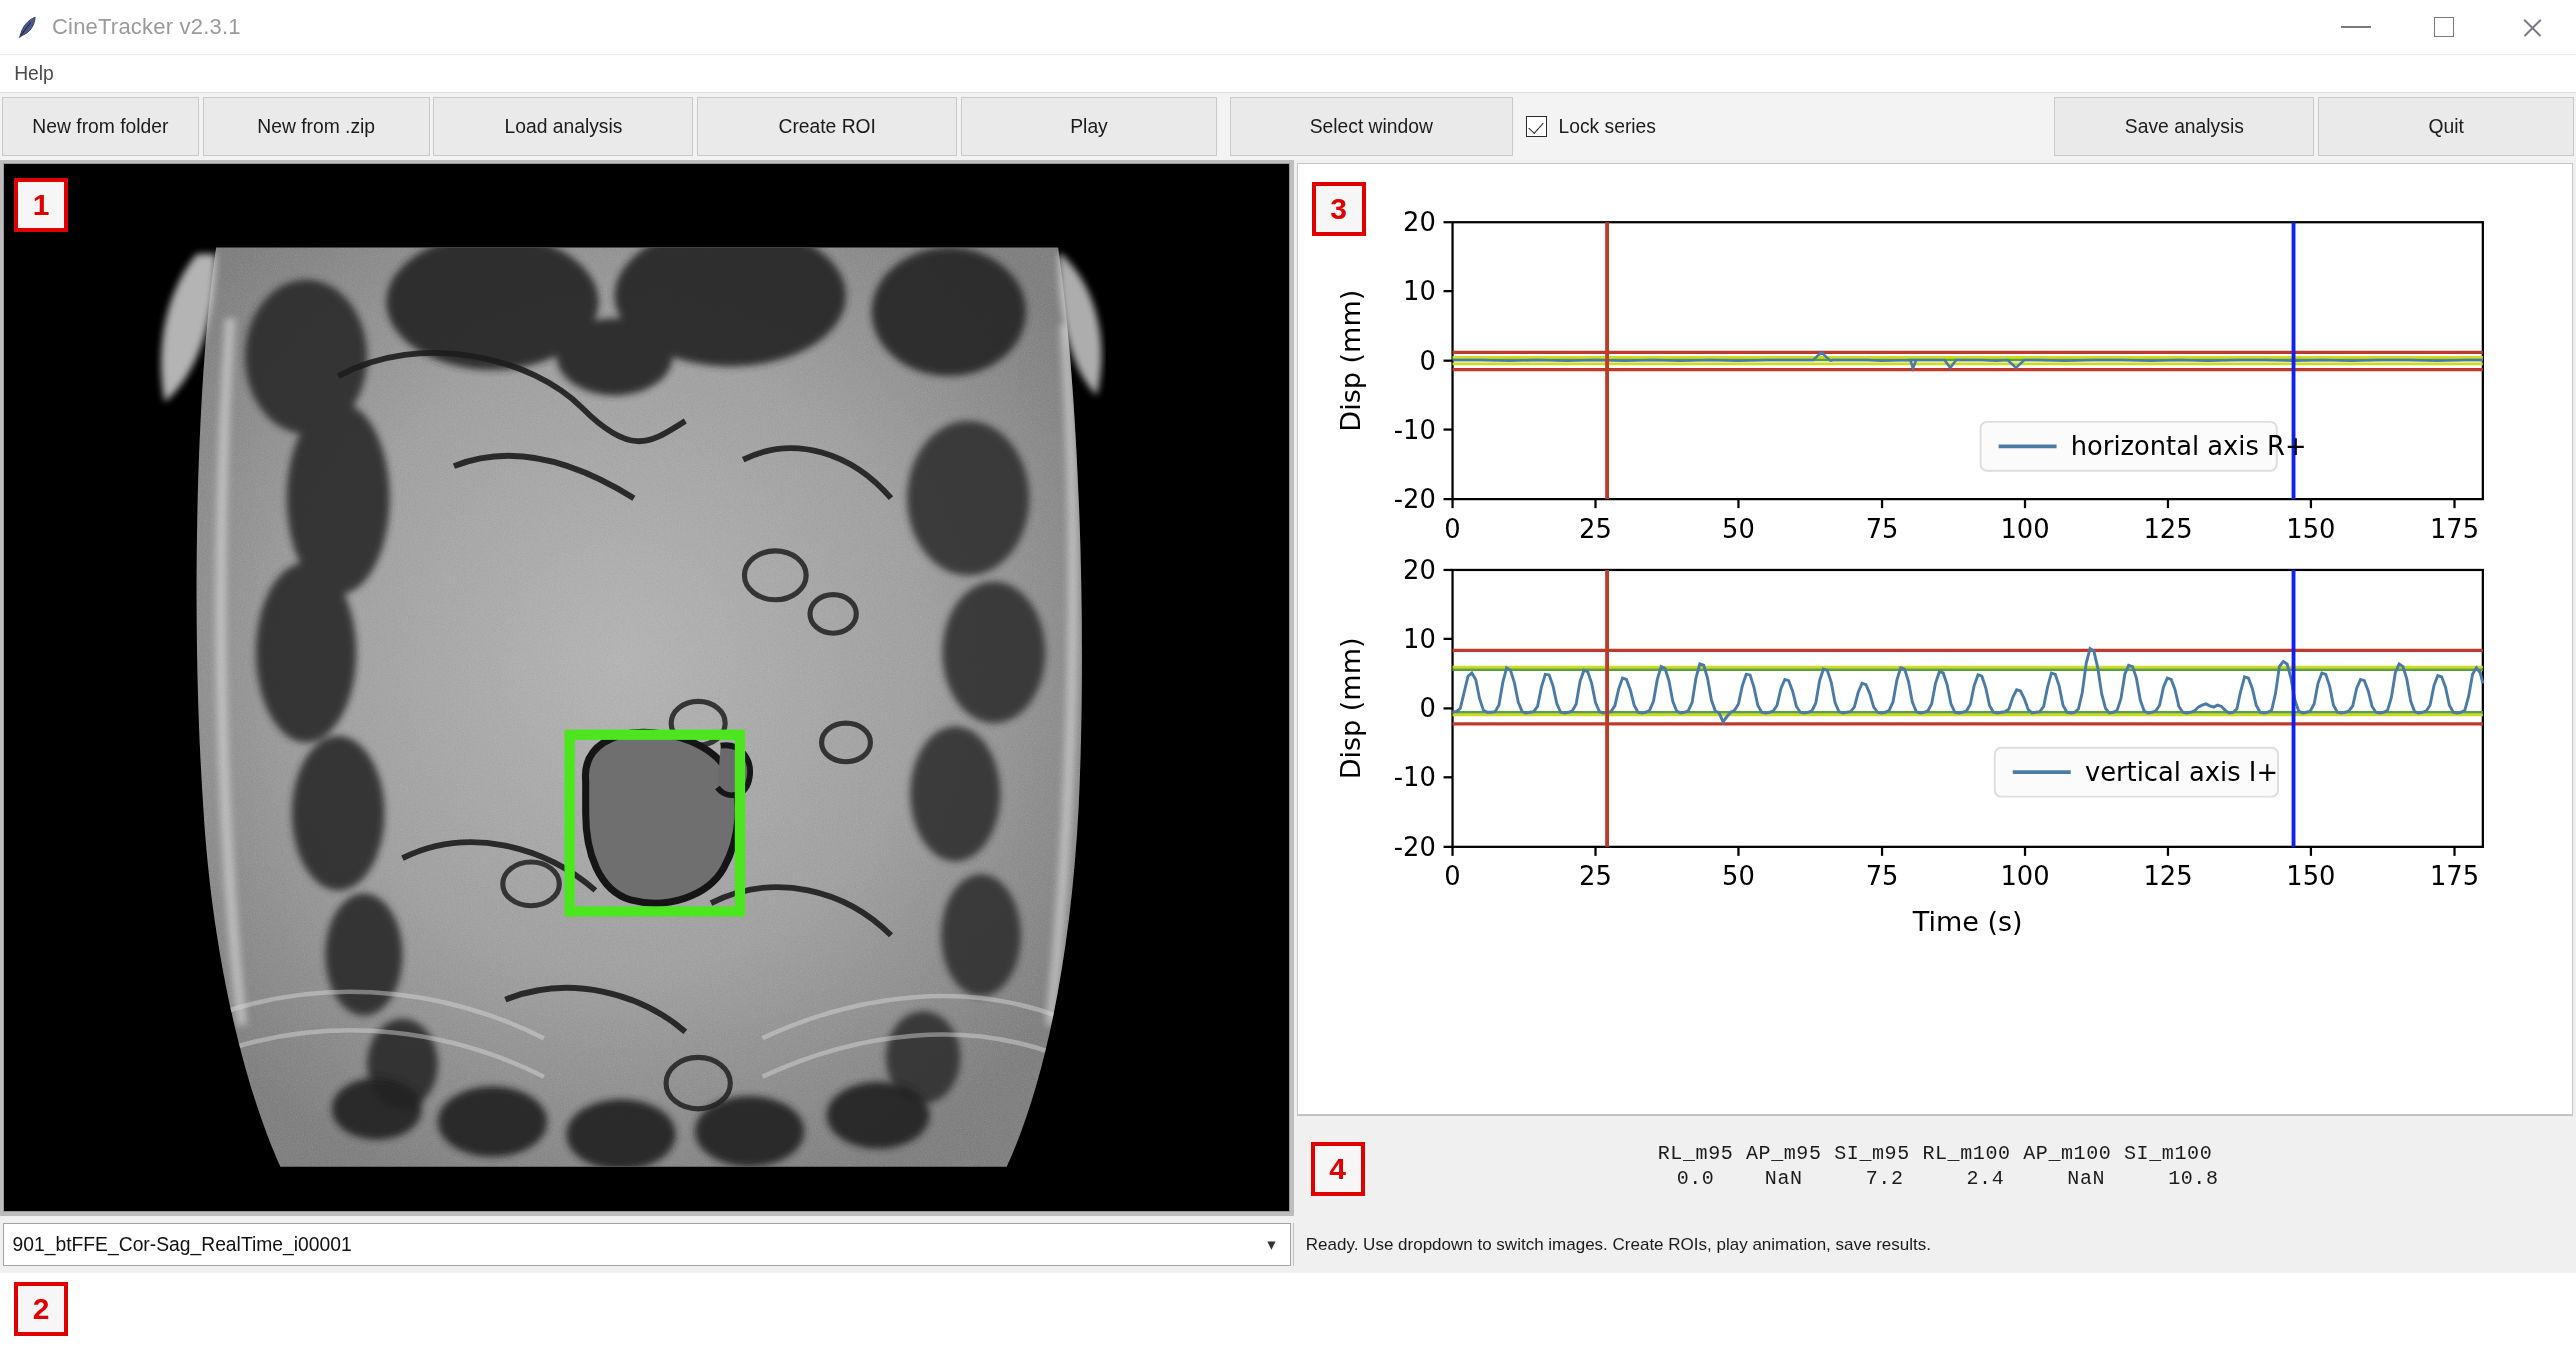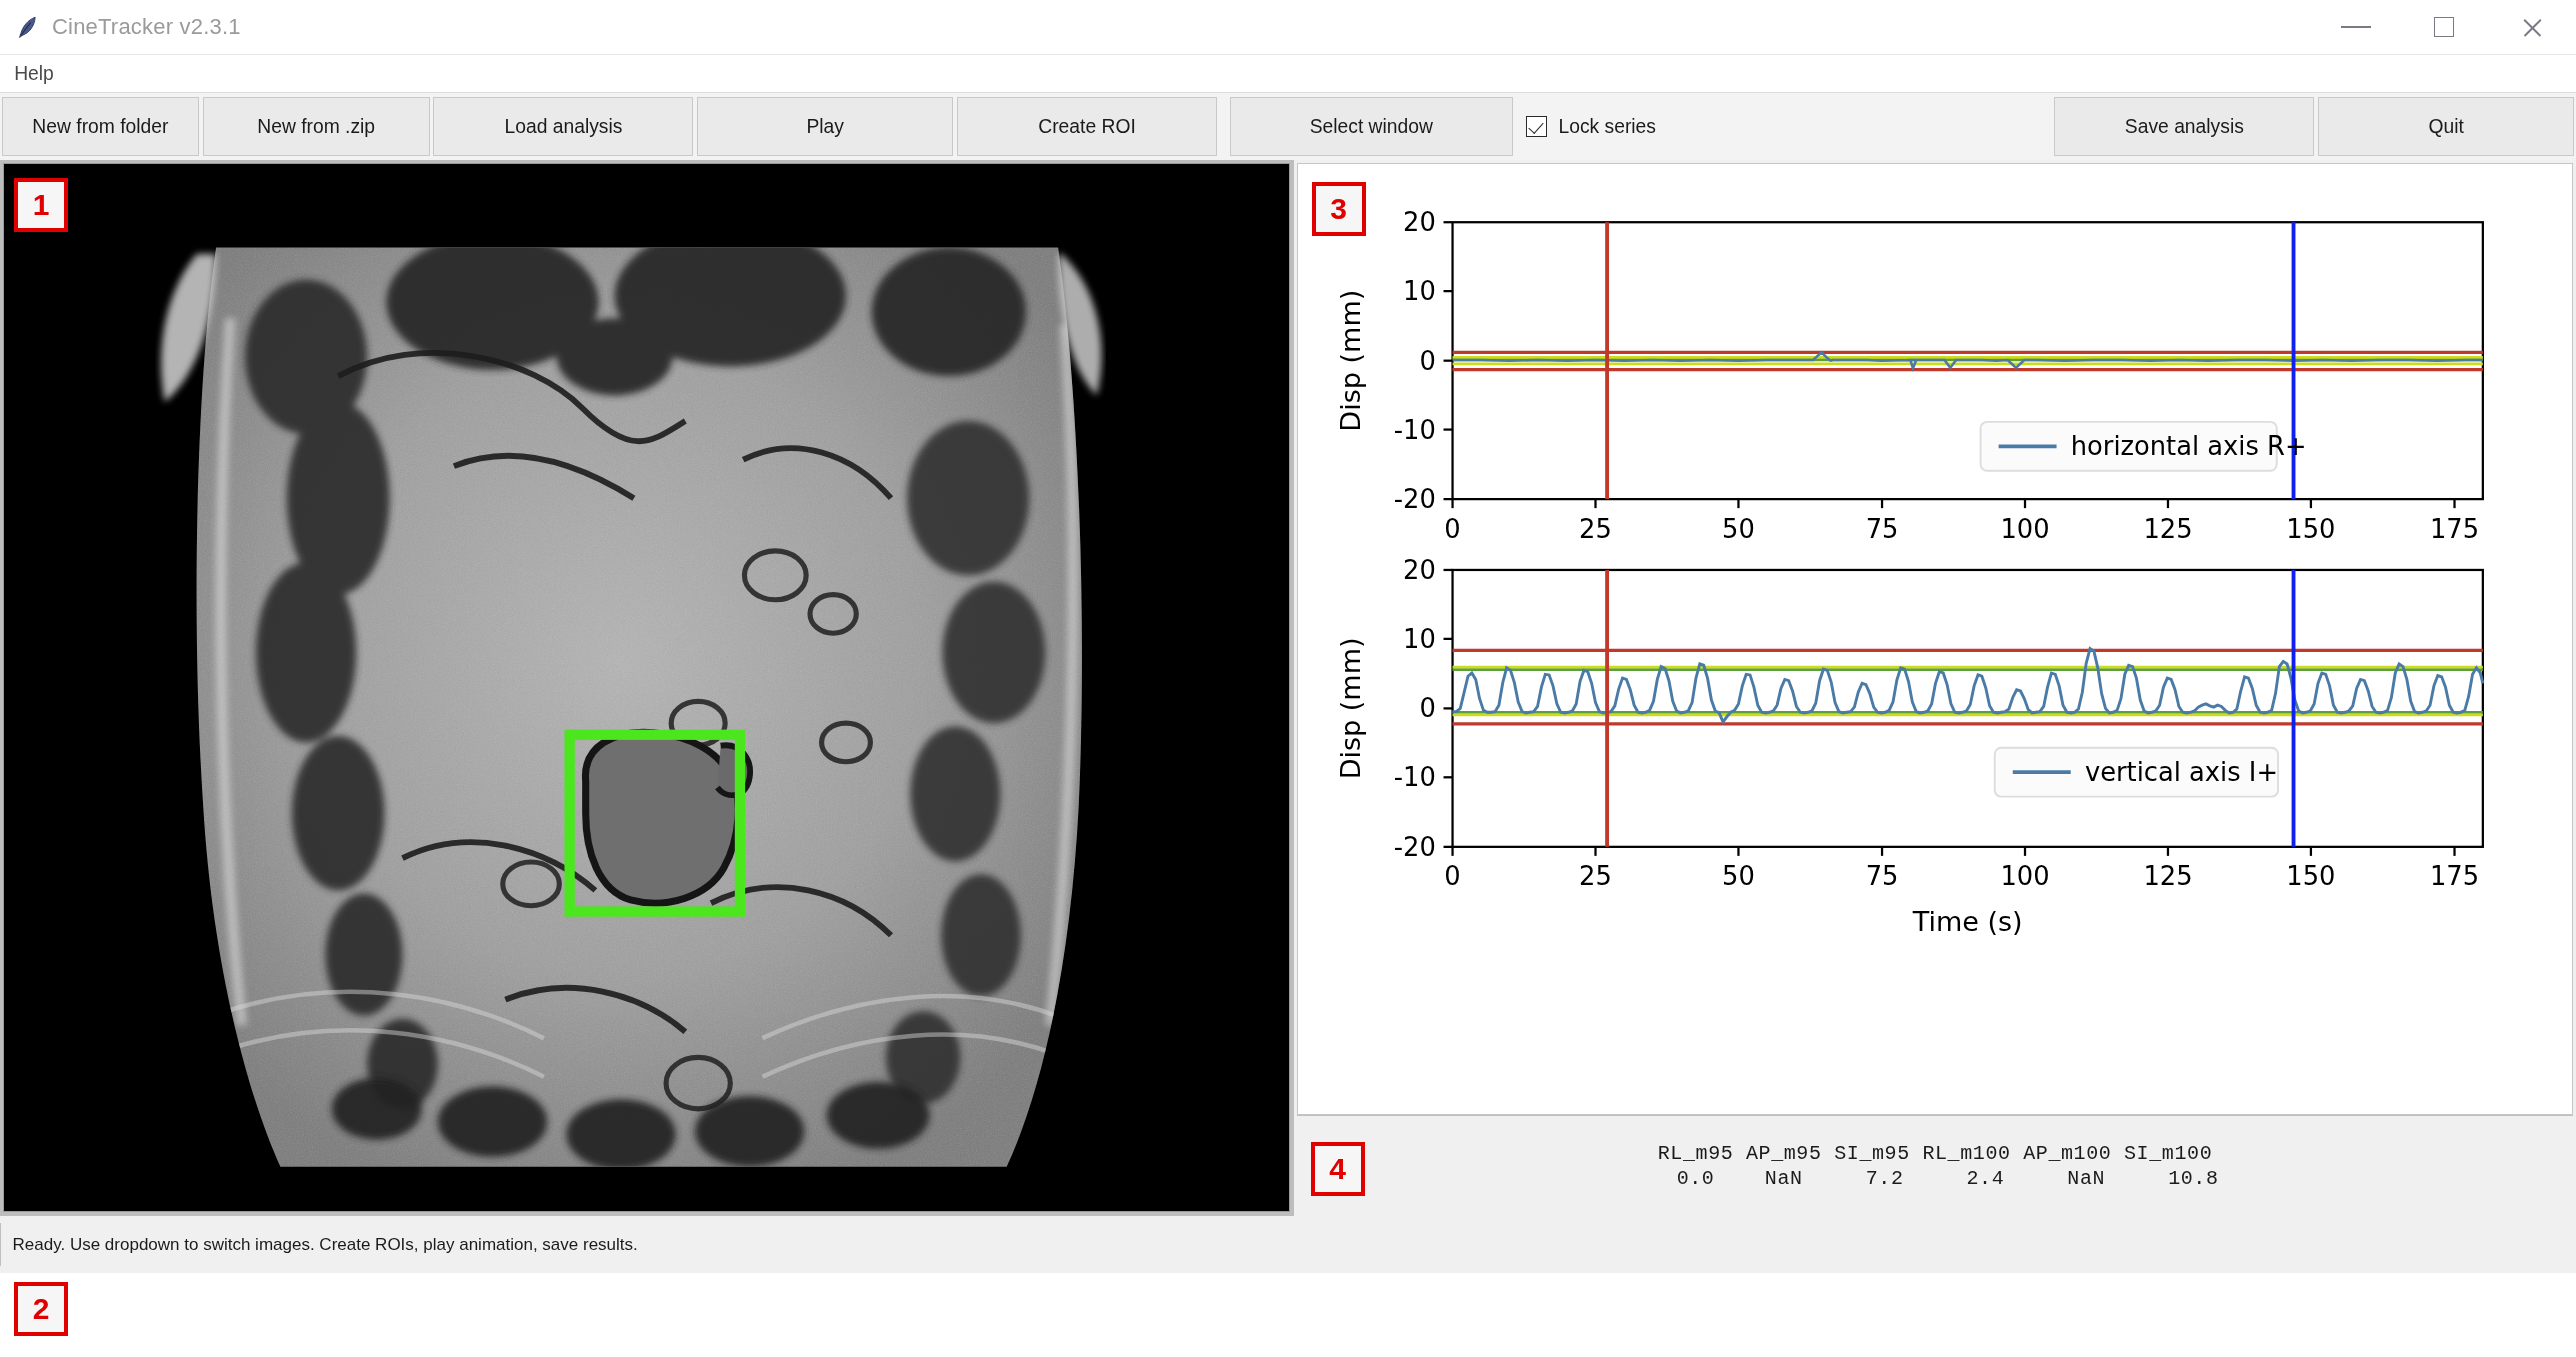--- a/index.html
+++ b/index.html
@@ -195,22 +195,22 @@
 </div>
 
 <div class="menubar">
   <div class="menu-item">Help</div>
 </div>
 
 <div class="toolbar">
   <div class="tbtn" style="width:197px">New from folder</div>
   <div class="tbtn" style="width:227px">New from .zip</div>
   <div class="tbtn" style="width:260px">Load analysis</div>
+  <div class="tbtn" style="width:260px">Create ROI</div>
   <div class="tbtn" style="width:256px">Play</div>
-  <div class="tbtn" style="width:260px">Create ROI</div>
   <div class="tb-gap"></div>
   <div class="tbtn" style="width:283px">Select window</div>
   <div class="checkwrap">
     <div class="cbox checked"></div>
     <div class="checklabel">Lock series</div>
   </div>
   <div style="flex:1"></div>
   <div class="tbtn" style="width:260px">Save analysis</div>
   <div class="tbtn" style="width:256px">Quit</div>
 </div>
@@ -489,17 +489,21 @@
     </div>
 
     <div class="statcard">
       <div class="stats"><span>RL_m95 AP_m95 SI_m95 RL_m100 AP_m100 SI_m100</span><br><span>  0.0    NaN     7.2     2.4     NaN     10.8</span></div>
       <div class="badge" style="left:14px; top:26px;">4</div>
     </div>
   </div>
 </div>
 
 <div class="bottombar">
+  <div class="combo">
+    <div class="combo-text">901_btFFE_Cor-Sag_RealTime_i00001</div>
+    <div class="combo-arrow">▾</div>
+  </div>
   <div class="statusline">Ready. Use dropdown to switch images. Create ROIs, play animation, save results.</div>
 </div>
 
 <div class="badge" style="left:14px; top:1282px;">2</div>
 
 
 </body></html>

